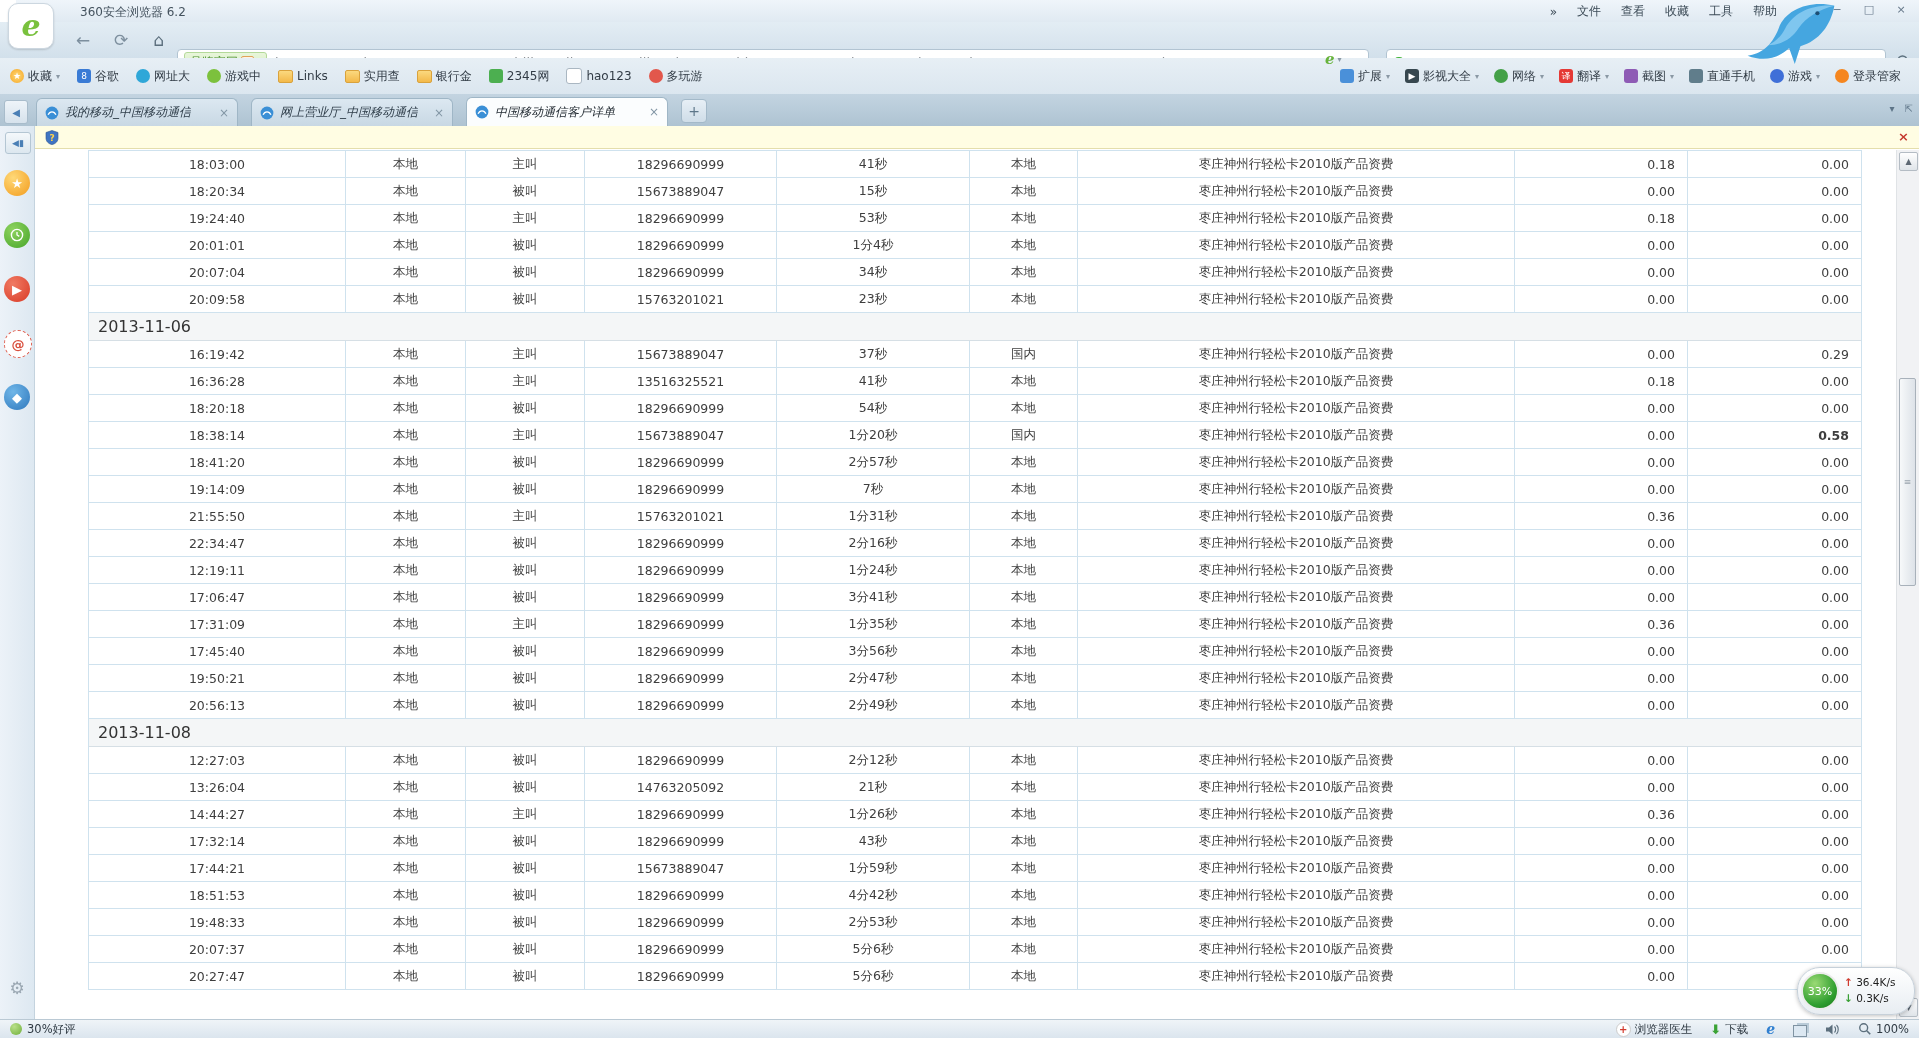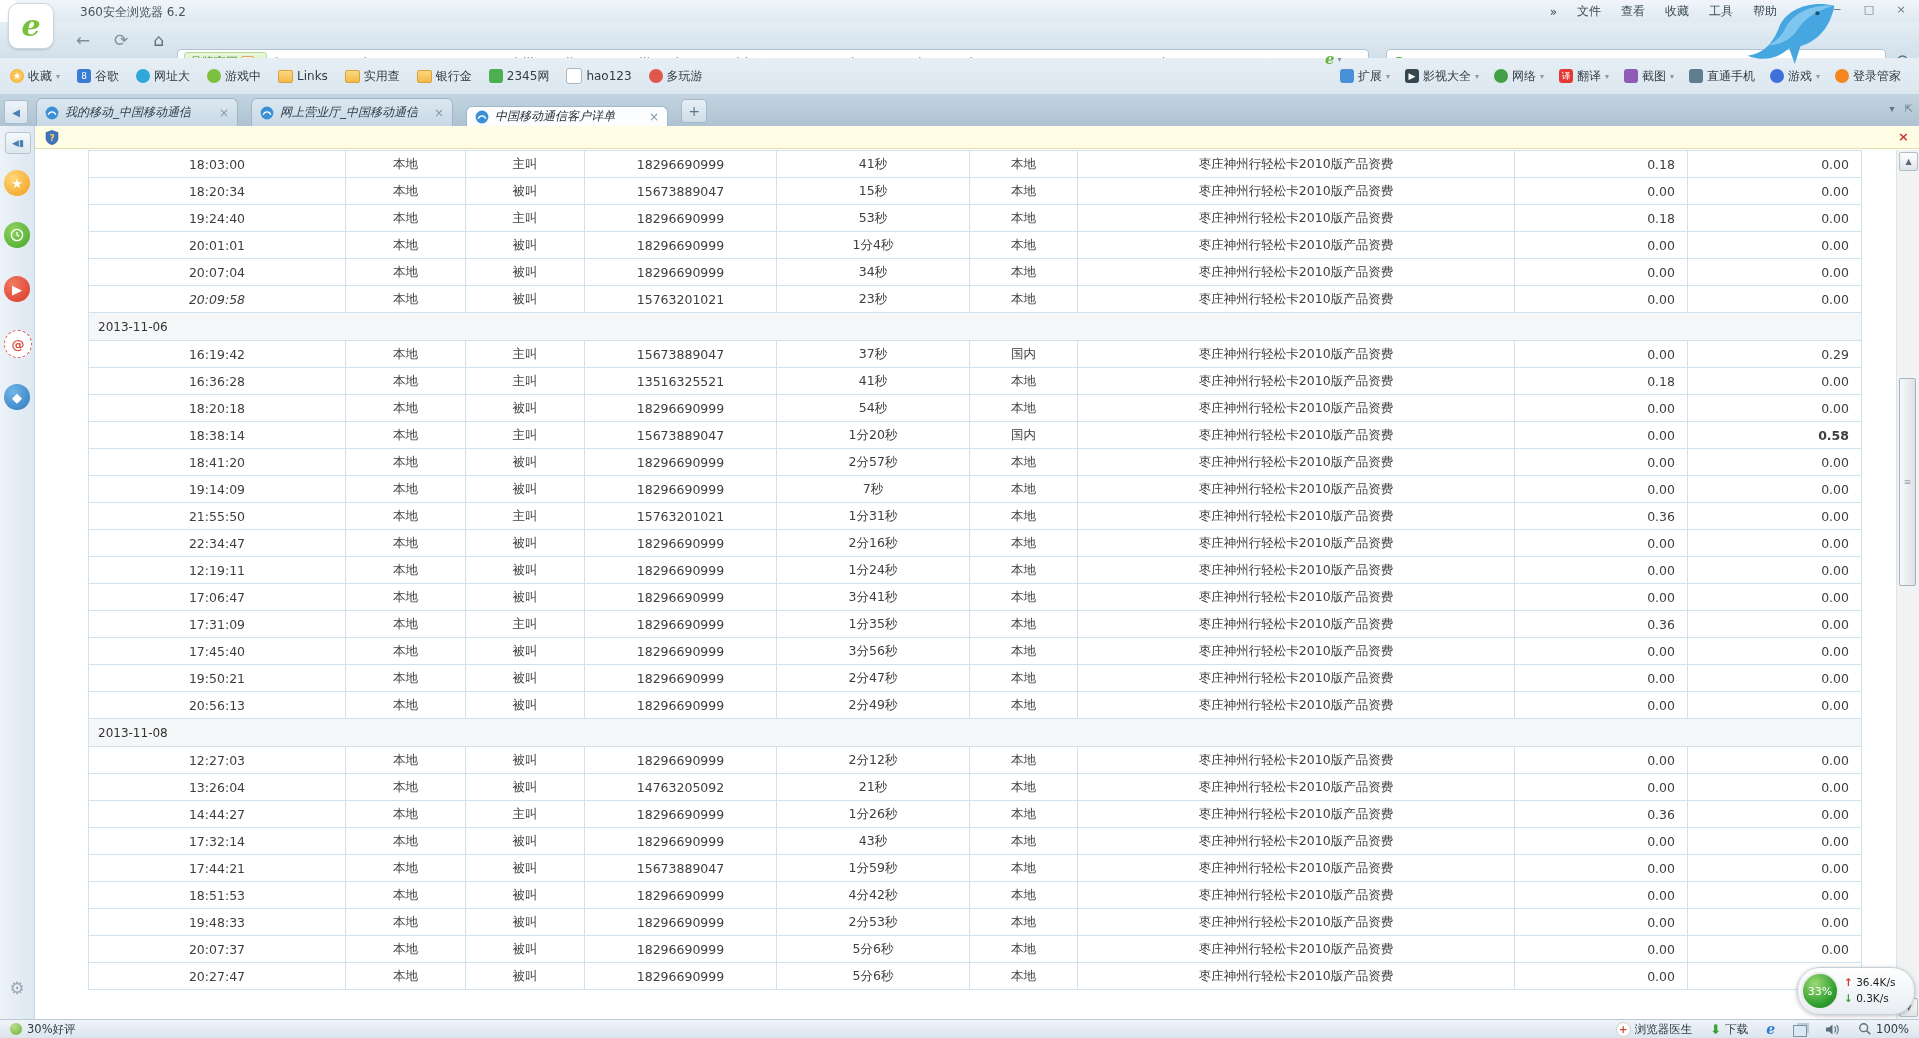--- a/index.html
+++ b/index.html
@@ -67,21 +67,21 @@
   
   .tabbar{position:absolute;top:94px;left:0;right:0;height:32px;
           background:linear-gradient(#c3d4e1,#aec3d2);}
   .tab-side-btn{position:absolute;left:4px;top:6px;width:22px;height:22px;border-radius:3px;
                 background:linear-gradient(#eef4f9,#d6e2ec);border:1px solid #a8bccb;
                 color:#4a7fb5;font-size:10px;display:flex;align-items:center;justify-content:center;}
   .tabs{position:absolute;left:36px;top:3px;display:flex;gap:13px;height:29px;align-items:flex-end;}
   .tab{width:202px;height:28px;display:flex;align-items:center;padding:0 8px;gap:6px;box-sizing:border-box;
        background:linear-gradient(#dce8f1,#c8d8e4);border:1px solid #9fb6c6;border-bottom:none;
        border-radius:6px 6px 0 0;font-size:12px;color:#2e3d49;font-style:italic;}
-  .tab.active{background:#fbfdfe;color:#1d262e;height:20px;text-align:right;}
+  .tab.active{background:#fbfdfe;color:#1d262e;height:29px;text-align:right;}
   .tab-label{overflow:hidden;white-space:nowrap;text-overflow:ellipsis;}
   .tab-close{margin-left:auto;color:#8296a5;font-style:normal;font-size:12px;}
   .newtab{width:24px;height:22px;margin-bottom:3px;background:linear-gradient(#e7eff6,#cfdde8);
           border:1px solid #a3b9c9;border-radius:4px;color:#5d7689;font-size:14px;
           display:flex;align-items:center;justify-content:center;}
   .tab-right{position:absolute;right:6px;top:9px;display:flex;gap:10px;color:#5d7487;font-size:10px;}
   
   .noticebar{position:absolute;top:126px;left:35px;right:0;height:23px;background:#fffde3;
              border-bottom:1px solid #e4deac;display:flex;align-items:center;gap:7px;
              padding-left:10px;font-size:12px;color:#2f2f2f;box-sizing:border-box;z-index:5;}
@@ -104,21 +104,21 @@
   .content{position:absolute;left:35px;top:150px;right:22px;bottom:19px;background:#fff;overflow:hidden;}
   .billtable{position:absolute;left:53px;top:0;width:1774px;box-sizing:border-box;
              border-left:1px solid #cfe2ee;border-right:1px solid #cfe2ee;border-top:1px solid #cfe2ee;}
   .bill-row{display:flex;height:27px;box-sizing:border-box;border-bottom:1px solid #cfe2ee;
             font-size:12.5px;color:#3e3e3e;background:#fff;}
   .bill-cell{height:100%;display:flex;align-items:center;justify-content:center;box-sizing:border-box;
              border-right:1px solid #cfe2ee;overflow:hidden;white-space:nowrap;}
   .bill-cell.last{border-right:none;}
   .bill-cell.fee{justify-content:flex-end;padding-right:12px;}
   .date-row{height:28px;box-sizing:border-box;display:flex;align-items:center;padding-left:9px;
-            font-size:12px;color:#333;background:#f4f6f7;border-bottom:1px solid #d6dfe5;}
+            font-size:16px;color:#333;background:#f4f6f7;border-bottom:1px solid #d6dfe5;}
   
   .scrollbar{position:absolute;right:0;top:150px;bottom:19px;width:22px;background:#f1f2f4;
              border-left:1px solid #e0e3e6;z-index:7;}
   .sb-arrow{position:absolute;left:2px;width:17px;height:17px;background:linear-gradient(#ffffff,#dfe4e9);
             border:1px solid #b4bcc4;border-radius:2px;color:#5d6873;font-size:8px;display:flex;
             align-items:center;justify-content:center;}
   .sb-up{top:2px;} .sb-down{bottom:2px;}
   .sb-thumb{position:absolute;left:2px;top:228px;width:17px;height:208px;box-sizing:border-box;
             background:linear-gradient(90deg,#f7f9fa,#dde2e8);border:1px solid #a8b1ba;border-radius:2px;
             display:flex;align-items:center;justify-content:center;color:#9aa4ad;font-size:9px;}
@@ -401,21 +401,21 @@
           <div class="bill-cell" style="width: 120px;">本地</div>
           <div class="bill-cell" style="width: 119px;">被叫</div>
           <div class="bill-cell" style="width: 192px;">18296690999</div>
           <div class="bill-cell" style="width: 193px;">34秒</div>
           <div class="bill-cell" style="width: 108px;">本地</div>
           <div class="bill-cell" style="width: 437px;">枣庄神州行轻松卡2010版产品资费</div>
           <div class="bill-cell fee" style="width: 173px;">0.00</div>
           <div class="bill-cell fee last" style="width: 173px;">0.00</div>
         </div>
         <div class="bill-row">
-          <div class="bill-cell" style="width: 257px; font-style: italic;">20:09:58</div>
+          <div class="bill-cell" style="width: 257px;">20:09:58</div>
           <div class="bill-cell" style="width: 120px;">本地</div>
           <div class="bill-cell" style="width: 119px;">被叫</div>
           <div class="bill-cell" style="width: 192px;">15763201021</div>
           <div class="bill-cell" style="width: 193px;">23秒</div>
           <div class="bill-cell" style="width: 108px;">本地</div>
           <div class="bill-cell" style="width: 437px;">枣庄神州行轻松卡2010版产品资费</div>
           <div class="bill-cell fee" style="width: 173px;">0.00</div>
           <div class="bill-cell fee last" style="width: 173px;">0.00</div>
         </div>
         <div class="date-row">2013-11-06</div>

